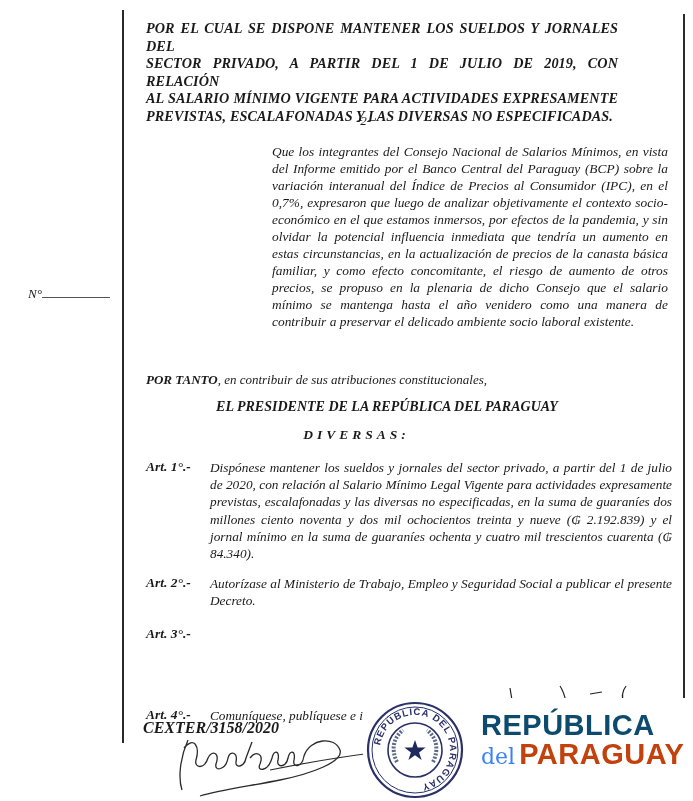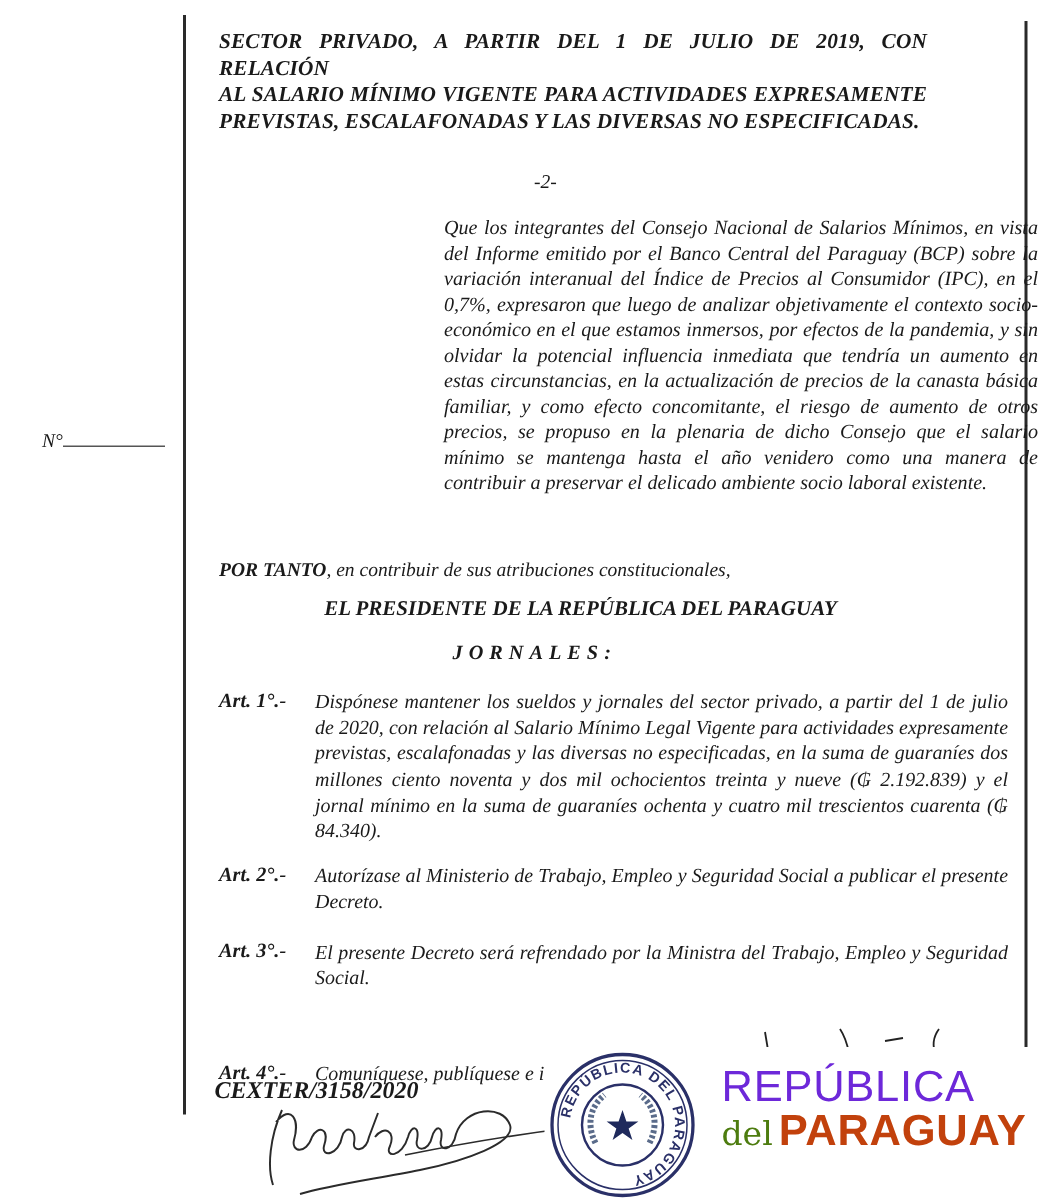--- a/index.html
+++ b/index.html
@@ -18,21 +18,20 @@
     text-align:justify; text-align-last:justify; letter-spacing:0.1px;
   }
   .title .last { text-align-last:left; }
   .pagenum {
     position:absolute; left:356px; top:113px; font-style:italic; font-size:13px;
   }
   .considerando {
     position:absolute; left:272px; top:143px; width:396px;
     font-style:italic; font-size:13.4px; line-height:17.05px;
     text-align:justify;
-    margin-left:24px;
   }
   .numero {
     position:absolute; left:28px; top:286px; font-style:italic; font-size:13px;
   }
   .numero .blank { display:inline-block; width:68px; border-bottom:1px solid #555; height:11px; vertical-align:baseline; }
   .portanto {
     position:absolute; left:146px; top:372px; font-size:13px; font-style:italic;
   }
   .portanto b { font-weight:bold; }
   .presidente {
@@ -58,64 +57,64 @@
   .cexter {
     position:absolute; left:143px; top:719px; font-weight:bold; font-style:italic; font-size:16px;
   }
   .signature { position:absolute; left:160px; top:728px; width:230px; height:73px; }
   .logo-box {
     position:absolute; left:363px; top:698px; width:330px; height:103px; background:#fff;
   }
   .seal { position:absolute; left:365px; top:700px; width:100px; height:100px; }
   .logo-text { position:absolute; left:481px; top:711px; color:#1f2a5c; }
   .logo-line1 { font-family:"DejaVu Serif", serif; font-size:20px; letter-spacing:-0.5px; line-height:22px; color:#1f2a5c; }
-  .logo-line2 { font-family:"Liberation Sans", sans-serif; font-weight:normal; font-size:29px; line-height:29px; color:#6d28d9; letter-spacing:0.5px; }
+  .logo-line2 { font-family:"Liberation Sans", sans-serif; font-weight:bold; font-size:29px; line-height:29px; color:#0c4a6e; letter-spacing:0.5px; }
   .logo-line3 { line-height:28px; }
-  .logo-line3 .del { font-family:"DejaVu Serif", serif; font-size:22px; color:#4d7c0f; }
+  .logo-line3 .del { font-family:"DejaVu Serif", serif; font-size:22px; color:#3b82f6; }
   .logo-line3 .py { font-family:"Liberation Sans", sans-serif; font-weight:bold; font-size:29px; color:#c2410c; letter-spacing:0.5px; }
   .marks { position:absolute; left:440px; top:680px; width:240px; height:30px; }
 </style>
 </head>
 <body>
 
 <div id="vline-left" class="vline"></div>
 <div id="vline-right" class="vline"></div>
 
 <div class="title">
+  <div>POR EL CUAL SE DISPONE MANTENER LOS SUELDOS Y JORNALES DEL</div>
   <div>SECTOR PRIVADO, A PARTIR DEL 1 DE JULIO DE 2019, CON RELACIÓN</div>
   <div>AL SALARIO MÍNIMO VIGENTE PARA ACTIVIDADES EXPRESAMENTE</div>
   <div class="last">PREVISTAS, ESCALAFONADAS Y LAS DIVERSAS NO ESPECIFICADAS.</div>
 </div>
 
 <div class="pagenum">-2-</div>
 
 <div class="considerando">Que los integrantes del Consejo Nacional de Salarios Mínimos, en vista del Informe emitido por el Banco Central del Paraguay (BCP) sobre la variación interanual del Índice de Precios al Consumidor (IPC), en el 0,7%, expresaron que luego de analizar objetivamente el contexto socio-económico en el que estamos inmersos, por efectos de la pandemia, y sin olvidar la potencial influencia inmediata que tendría un aumento en estas circunstancias, en la actualización de precios de la canasta básica familiar, y como efecto concomitante, el riesgo de aumento de otros precios, se propuso en la plenaria de dicho Consejo que el salario mínimo se mantenga hasta el año venidero como una manera de contribuir a preservar el delicado ambiente socio laboral existente.</div>
 
 <div class="numero">
   <span>N°</span><span class="blank"></span>
 </div>
 
 <div class="portanto">
   <b>POR TANTO</b><span>, en contribuir de sus atribuciones constitucionales,</span>
 </div>
 
 <div class="presidente">EL PRESIDENTE DE LA REPÚBLICA DEL PARAGUAY</div>
-<div class="decreta">JORNALES:</div>
+<div class="decreta">DIVERSAS:</div>
 
 <div class="article" id="art1">
   <span class="art-label">Art. 1°.-</span>
   <div class="art-text">Dispónese mantener los sueldos y jornales del sector privado, a partir del 1 de julio de 2020, con relación al Salario Mínimo Legal Vigente para actividades expresamente previstas, escalafonadas y las diversas no especificadas, en la suma de guaraníes dos millones ciento noventa y dos mil ochocientos treinta y nueve (₲ 2.192.839) y el jornal mínimo en la suma de guaraníes ochenta y cuatro mil trescientos cuarenta (₲ 84.340).</div>
 </div>
 <div class="article" id="art2">
   <span class="art-label">Art. 2°.-</span>
   <div class="art-text">Autorízase al Ministerio de Trabajo, Empleo y Seguridad Social a publicar el presente Decreto.</div>
 </div>
 <div class="article" id="art3">
   <span class="art-label">Art. 3°.-</span>
-  <div class="art-text">El presente Decreto será refrendado por la Ministra del Trabajo, Empleo y Seguridad Social.</div>
 </div>
 <div class="article" id="art4">
   <span class="art-label">Art. 4°.-</span>
   <div class="art-text">Comuníquese, publíquese e insértese en el Registro Oficial.</div>
 </div>
 
 <svg class="marks" viewBox="0 0 240 30">
   <path d="M70 8 L72 20" stroke="#222" stroke-width="1.2" fill="none"></path>
   <path d="M120 6 Q124 12 126 22" stroke="#222" stroke-width="1.2" fill="none"></path>
   <path d="M150 14 L162 12" stroke="#222" stroke-width="1.2" fill="none"></path>

